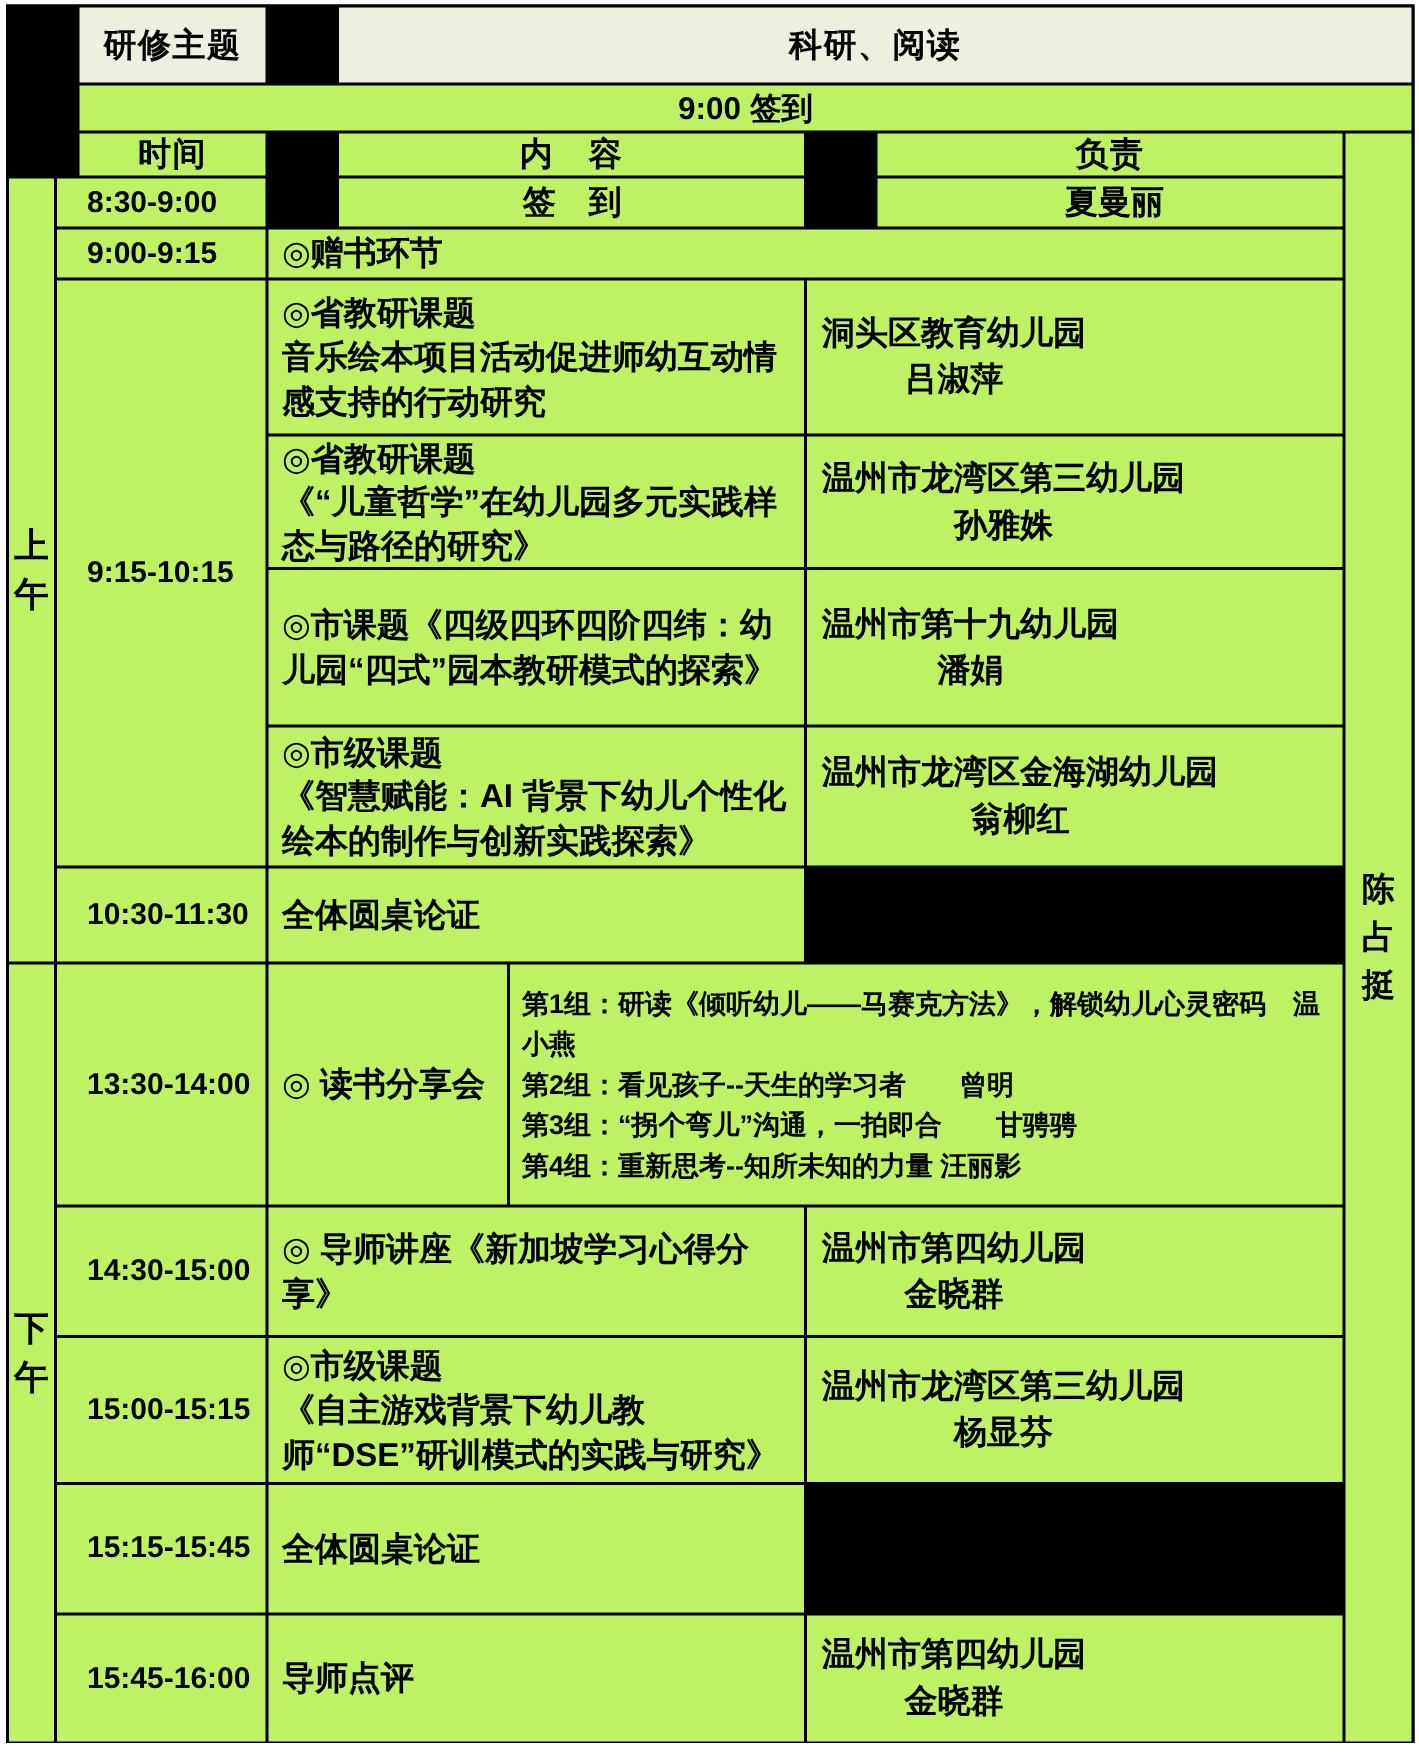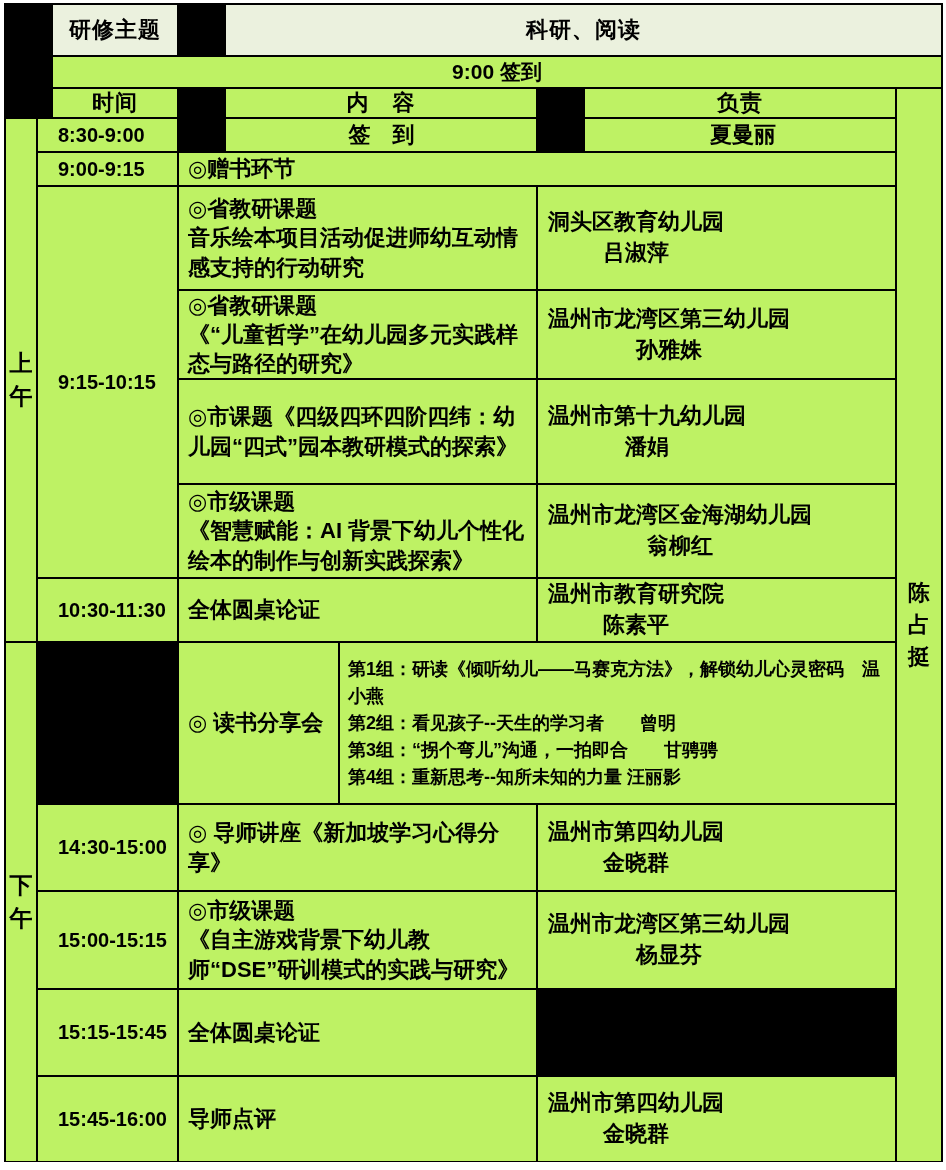--- a/index.html
+++ b/index.html
@@ -86,26 +86,25 @@
   <div class="cell content" style="grid-area:8/3/9/5">◎市课题《四级四环四阶四纬：幼儿园“四式”园本教研模式的探索》</div>
   <div class="cell person" style="grid-area:8/5/9/6">温州市第十九幼儿园
 潘娟</div>
   <div class="cell content" style="grid-area:9/3/10/5">◎市级课题
 《智慧赋能：AI 背景下幼儿个性化绘本的制作与创新实践探索》</div>
   <div class="cell person" style="grid-area:9/5/10/6">温州市龙湾区金海湖幼儿园
 翁柳红</div>
 
   <div class="cell time" style="grid-area:10/2/11/3">10:30-11:30</div>
   <div class="cell content" style="grid-area:10/3/11/5">全体圆桌论证</div>
-  <div class="cell person" style="grid-area:10/5/11/6">温州市教育研究院
-陈素平</div>
 
   <div class="cell vertical vlabel" style="grid-area:11/1/16/2">下
 午</div>
 
+  <div class="cell time" style="grid-area:11/2/12/3">13:30-14:00</div>
   <div class="cell content" style="grid-area:11/3/12/4">◎  读书分享会</div>
   <div class="cell groups" style="grid-area:11/4/12/6">第1组：研读《倾听幼儿——马赛克方法》，解锁幼儿心灵密码　温小燕
 第2组：看见孩子--天生的学习者　　曾明
 第3组：“拐个弯儿”沟通，一拍即合　　甘骋骋
 第4组：重新思考--知所未知的力量 汪丽影</div>
 
   <div class="cell time" style="grid-area:12/2/13/3">14:30-15:00</div>
   <div class="cell content" style="grid-area:12/3/13/5">◎  导师讲座《新加坡学习心得分享》</div>
   <div class="cell person" style="grid-area:12/5/13/6">温州市第四幼儿园
 金晓群</div>

